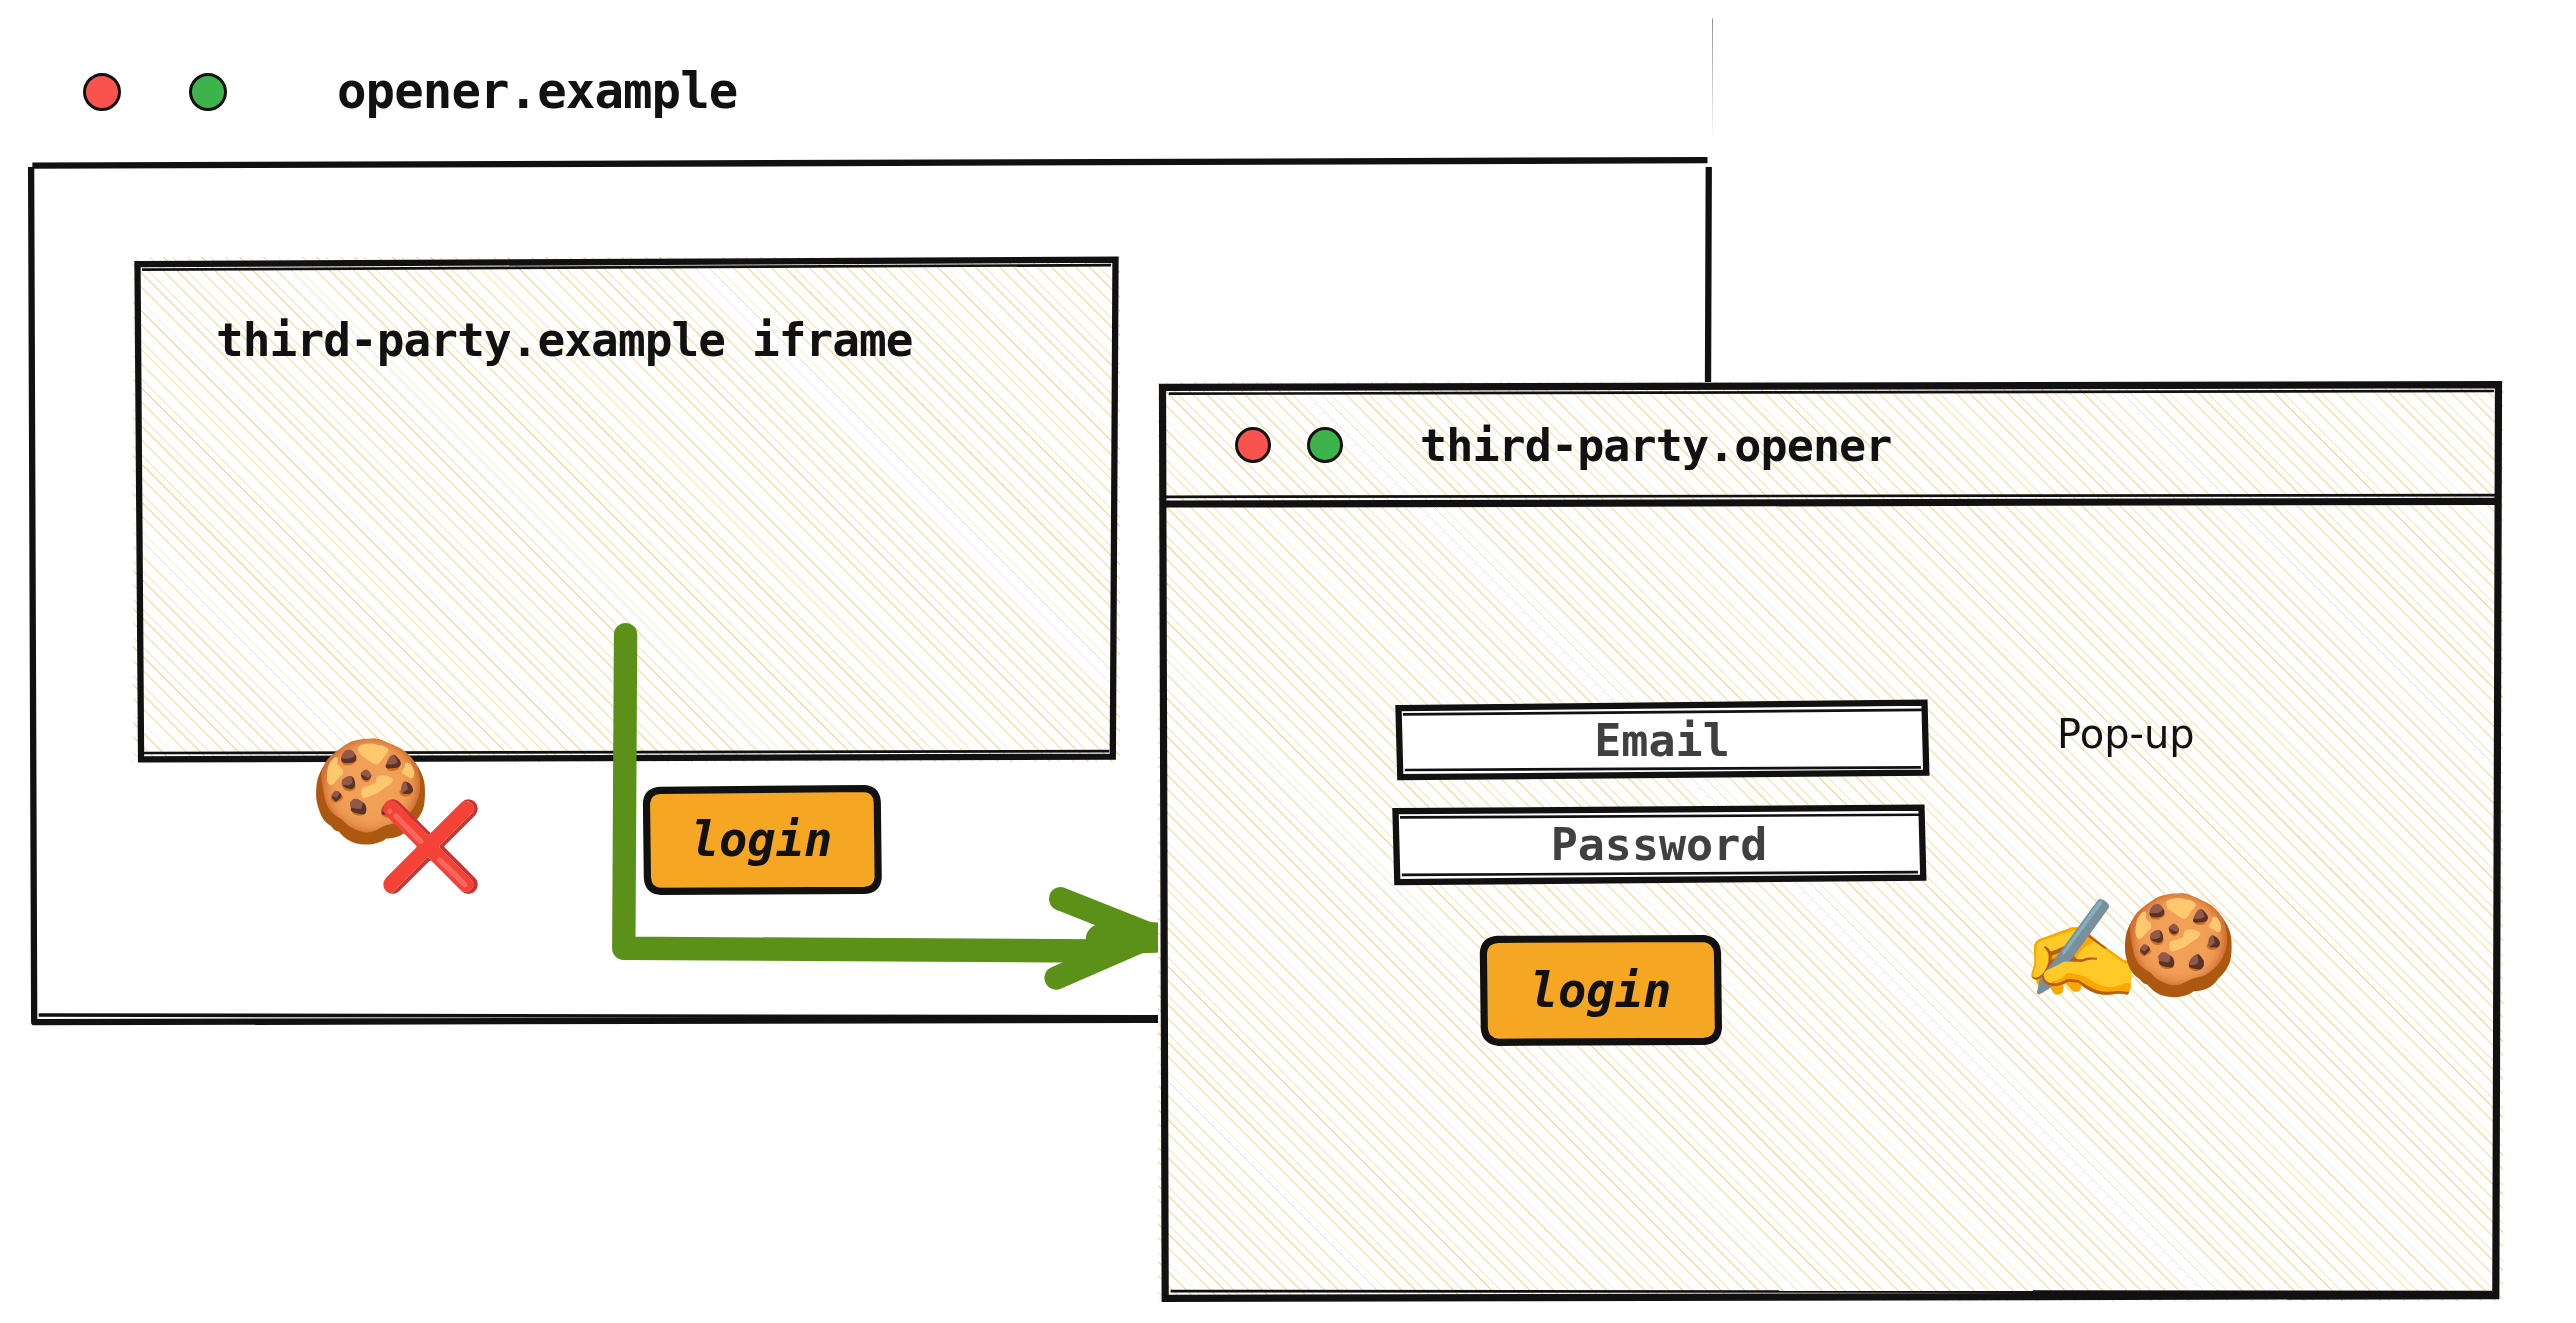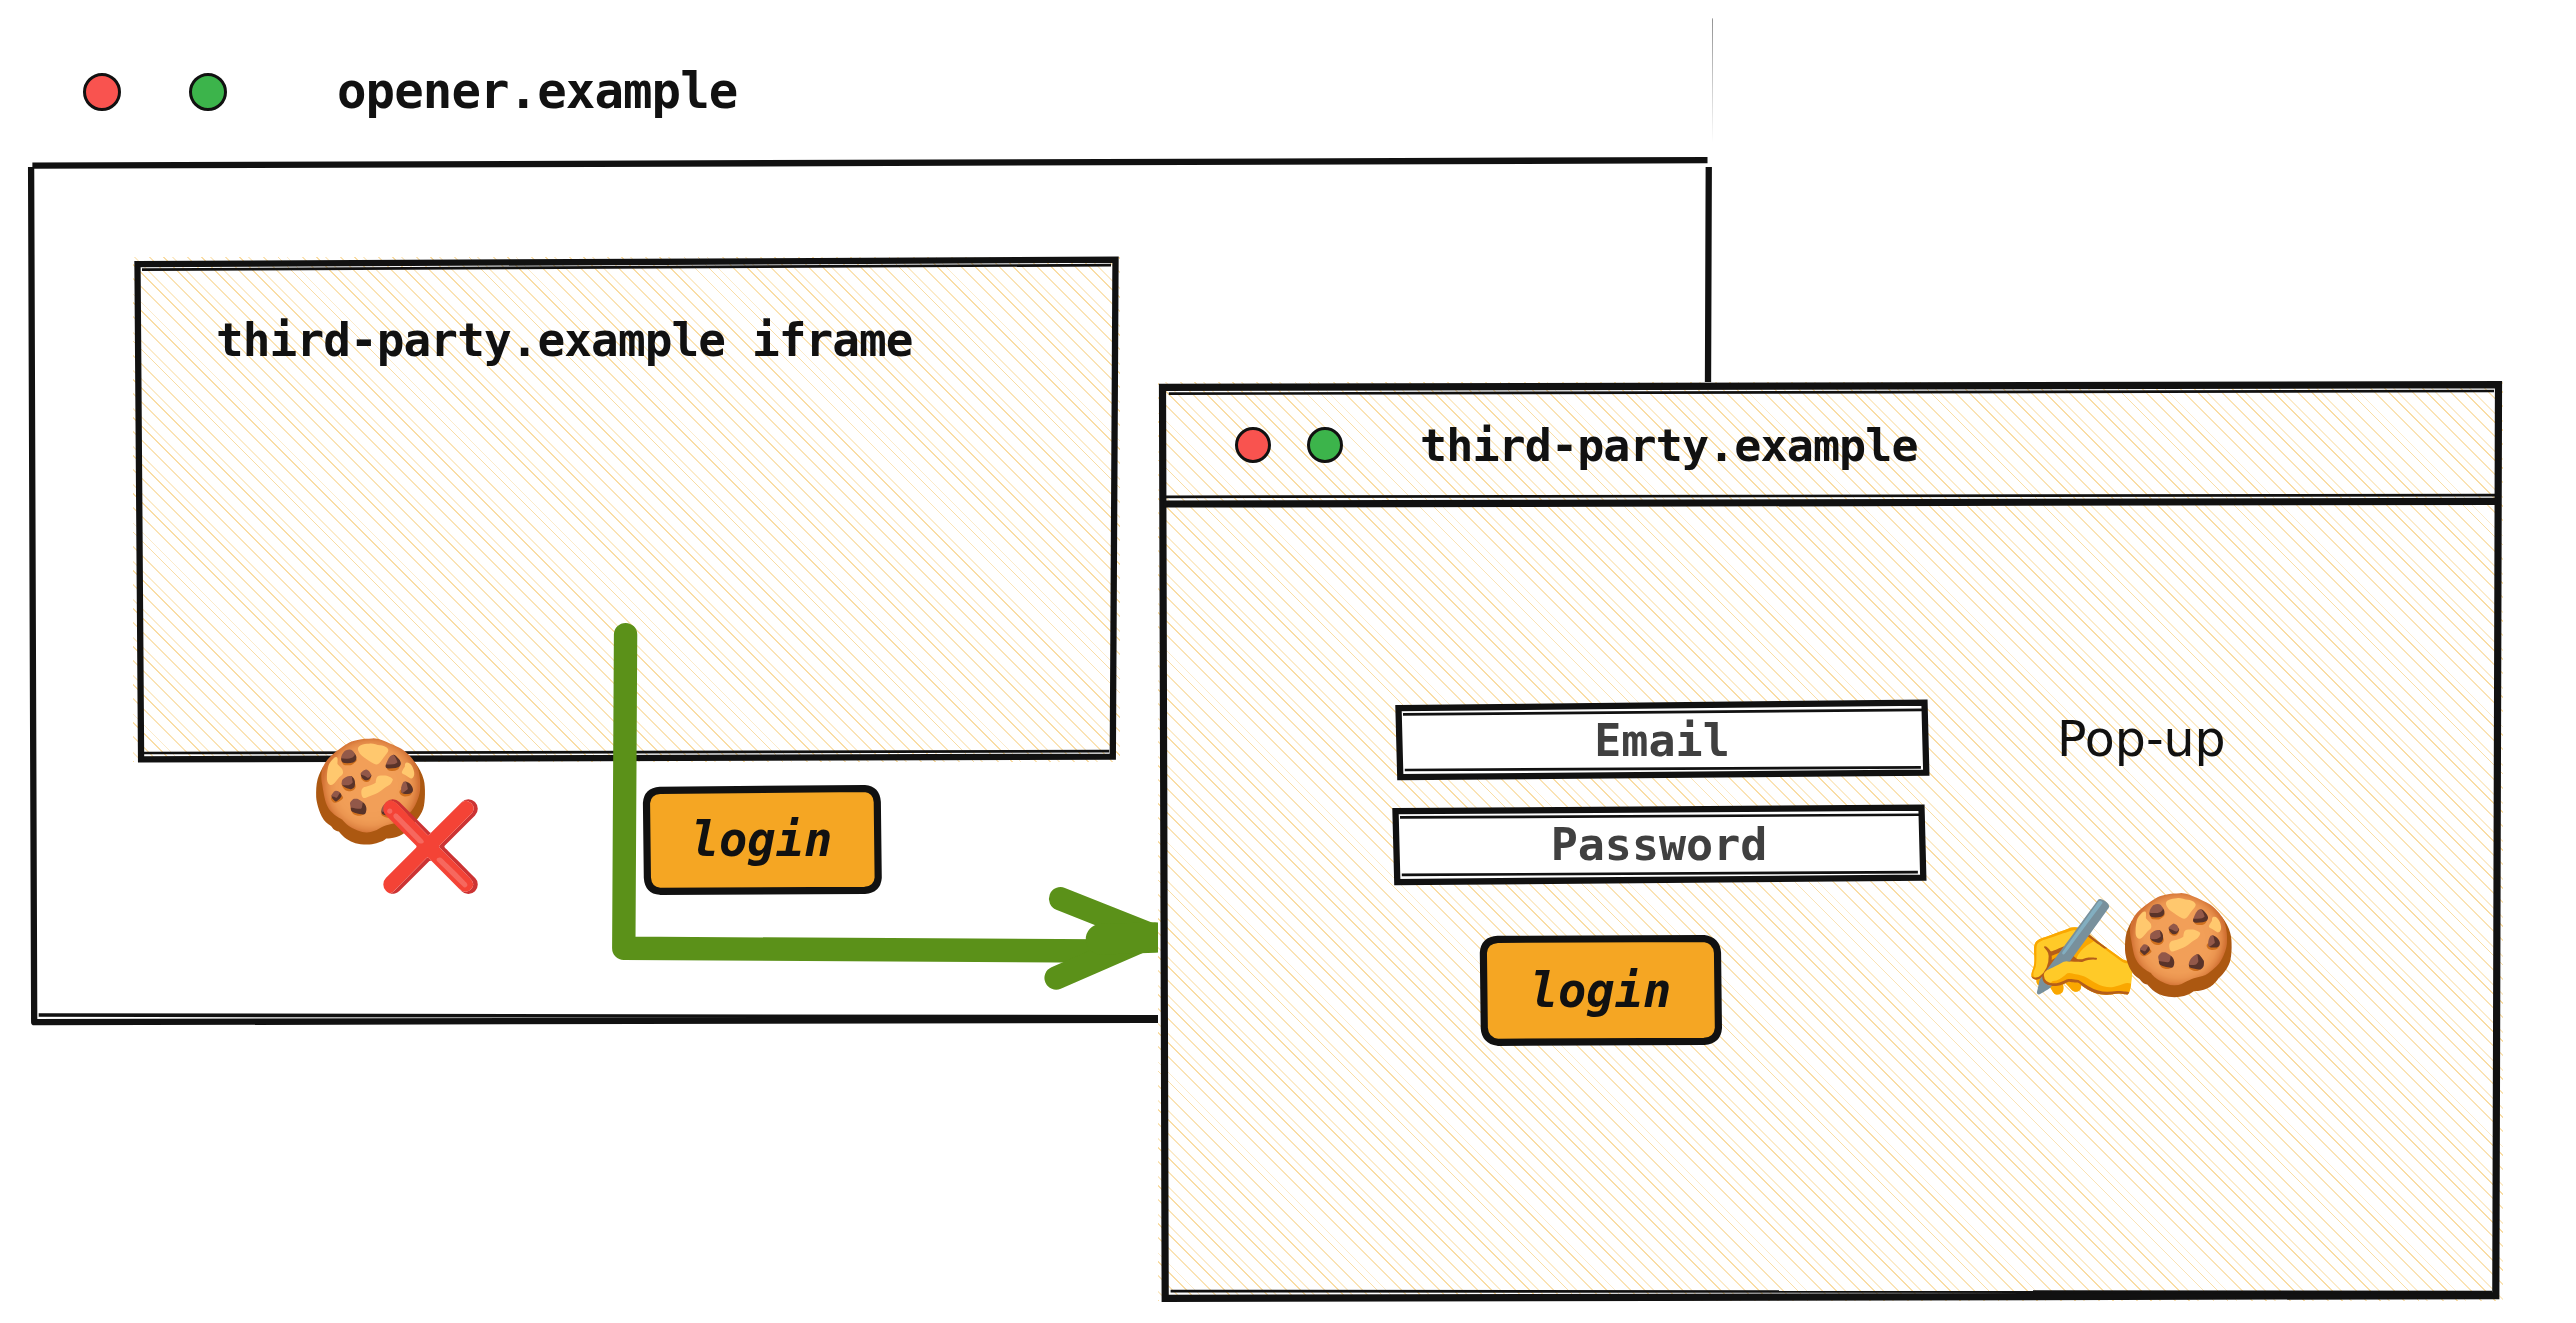--- a/index.html
+++ b/index.html
@@ -231,21 +231,21 @@
     top: 557px;
     width: 235px;
     height: 102px;
     font-size: 47px;
   }
 
   #popup-label {
     position: absolute;
     left: 899px;
     top: 329px;
-    font-size: 49px;
+    font-size: 40px;
     color: #111111;
     font-family: "DejaVu Sans", sans-serif;
     font-weight: 400;
     letter-spacing: 0px;
     white-space: nowrap;
     z-index: 4;
   }
   #popup-hand {
     left: 863px;
     top: 519px;
@@ -321,21 +321,21 @@
     <svg viewBox="0 0 1496 1022" preserveAspectRatio="none">
       <path d="M 5 6 L 1491 3 L 1488 1016 L 8 1019 Z" fill="none" stroke="#111111" stroke-width="8" stroke-linejoin="miter"></path>
       <path d="M 12 13 L 1486 10" fill="none" stroke="#111111" stroke-width="3"></path>
       <path d="M 14 1011 L 1484 1012" fill="none" stroke="#111111" stroke-width="3"></path>
     </svg>
   </div>
 
   <div class="titlebar" id="popup-titlebar">
     <span class="dot dot-red"></span>
     <span class="dot dot-green"></span>
-    <span class="win-title" id="popup-title">third-party.example</span>
+    <span class="win-title" id="popup-title">third-party.opener</span>
   </div>
 
   <div class="win-border" style="height:131px;">
     <svg viewBox="0 0 1496 146" preserveAspectRatio="none">
       <path d="M 6 136 L 1490 133" fill="none" stroke="#111111" stroke-width="8"></path>
       <path d="M 8 128 L 1488 126" fill="none" stroke="#111111" stroke-width="3"></path>
     </svg>
   </div>
 
   <div class="field" id="email-field">

